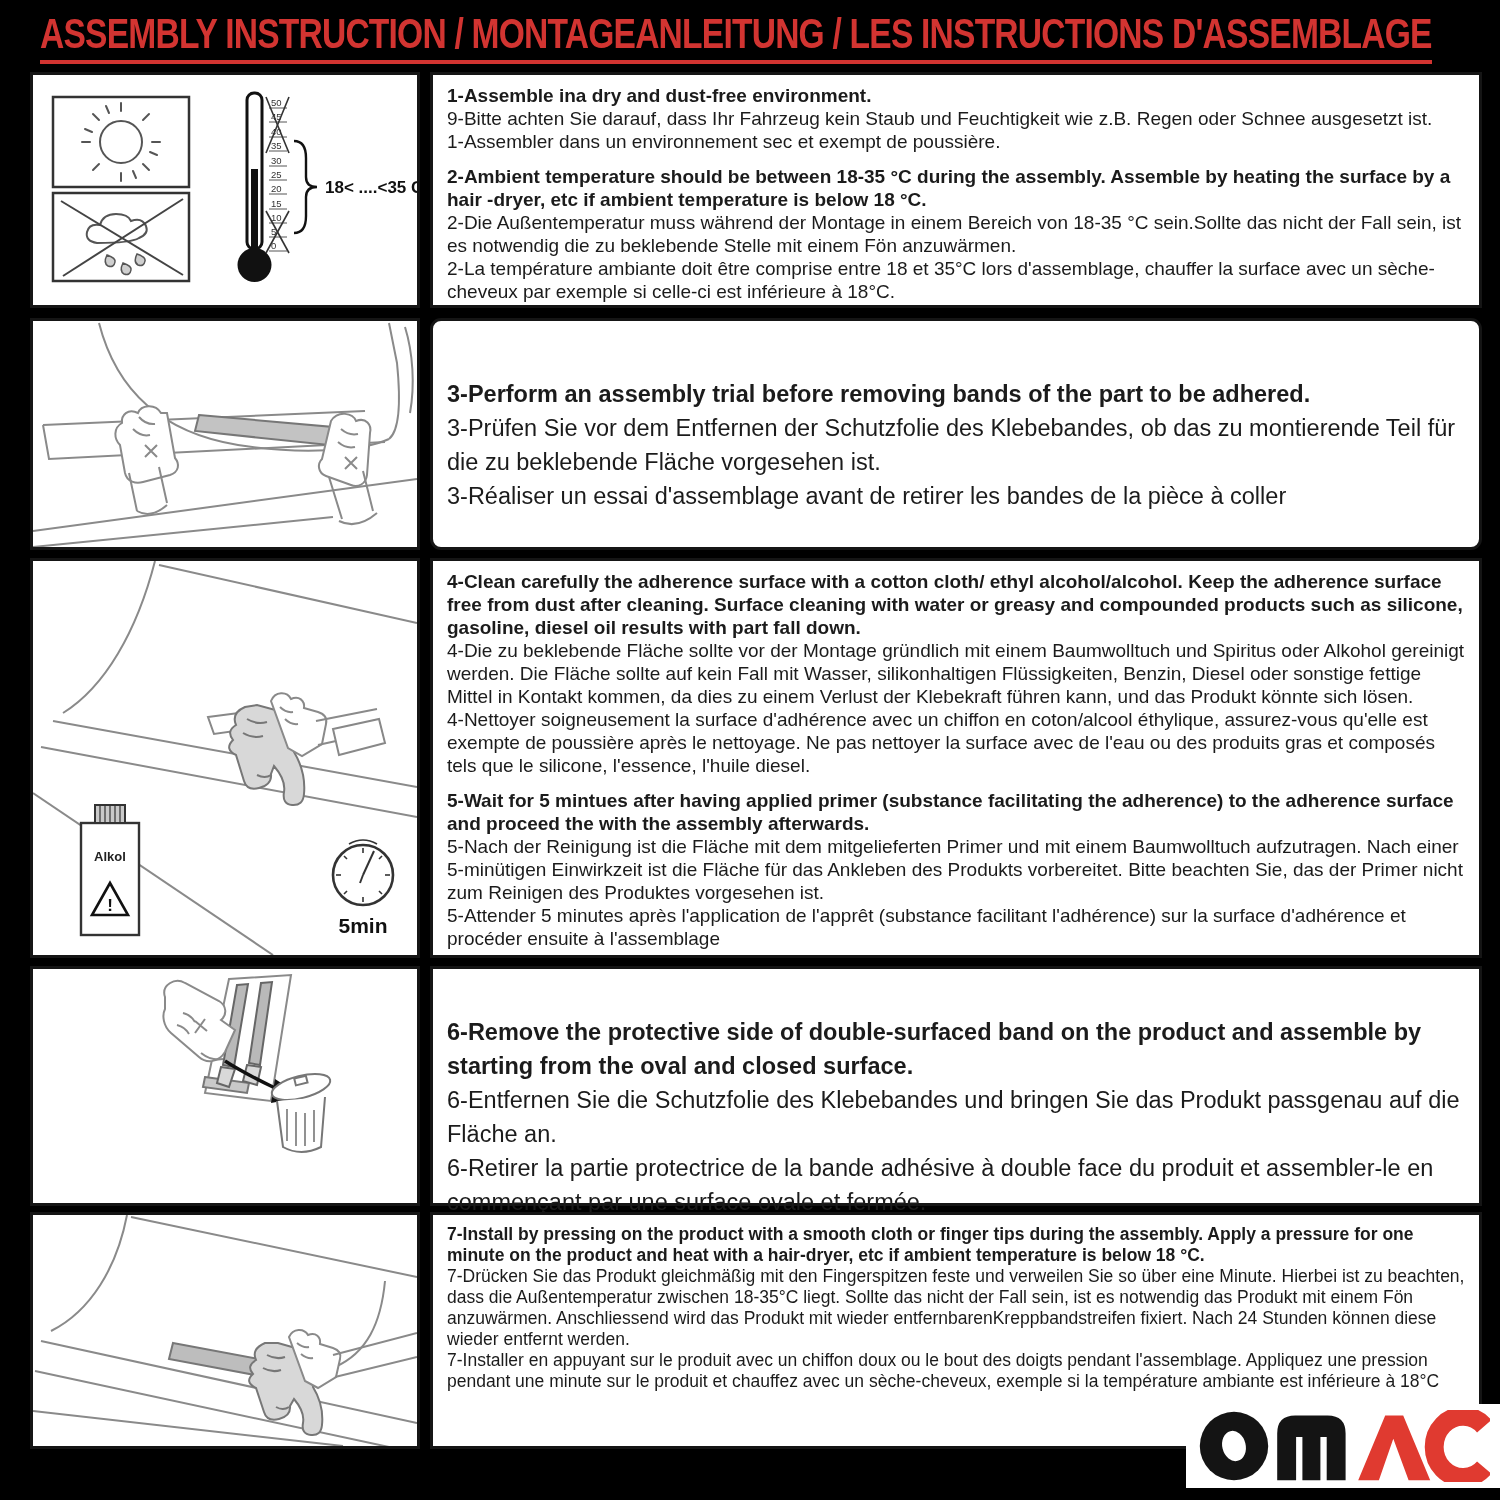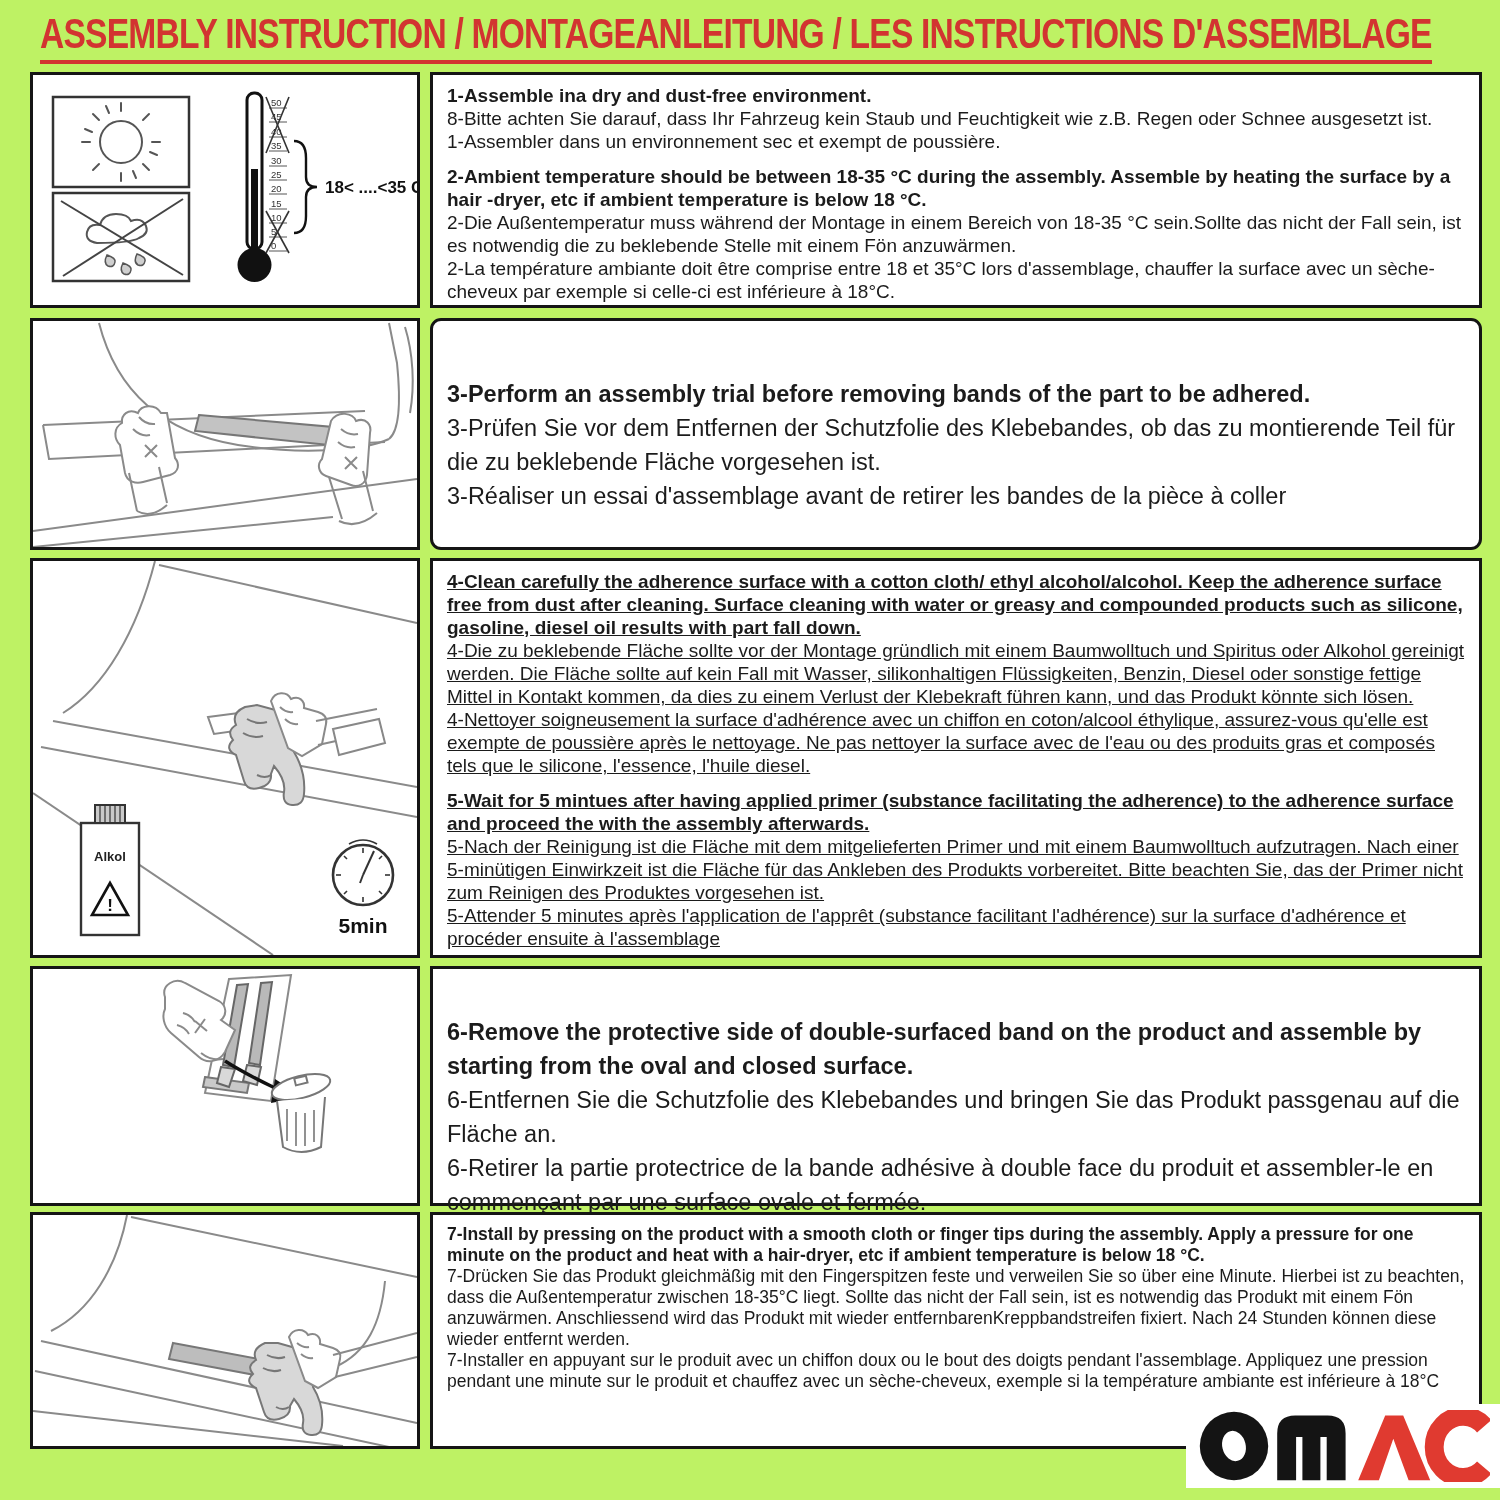--- a/index.html
+++ b/index.html
@@ -1,30 +1,30 @@
 <!DOCTYPE html>
 <html><head>
 <meta charset="utf-8">
 <style>
   html,body{margin:0;padding:0;background:#fff;}
-  #page{position:relative;width:1500px;height:1500px;background:#bef264;overflow:hidden;
+  #page{position:relative;width:1500px;height:1500px;background:#000000;overflow:hidden;
         font-family:"Liberation Sans", sans-serif;color:#1b1b1b;}
 
   
   #title{position:absolute;left:40px;top:10px;white-space:nowrap;
          font-size:42px;font-weight:bold;letter-spacing:-1px;color:#d23431;
          border-bottom:4px solid #d23431;padding-bottom:2px;
          transform:scaleX(0.80);transform-origin:left top;}
 
   
   .figbox{position:absolute;left:30px;width:390px;border:3px solid #151515;background:#fff;box-sizing:border-box;}
   .textbox{position:absolute;left:430px;width:1052px;border:3px solid #151515;background:#fff;box-sizing:border-box;}
   #row1-fig,#row1-text{top:72px;height:236px;}
   #row2-fig,#row2-text{top:318px;height:232px;}
-  #row3-fig,#row3-text{top:558px;height:400px;text-decoration:underline;}
+  #row3-fig,#row3-text{top:558px;height:400px;}
   #row4-fig,#row4-text{top:966px;height:240px;}
   #row5-fig,#row5-text{top:1212px;height:237px;}
 
   .textbox{padding:9px 14px;}
   #row2-text{padding-top:56px;border-radius:11px;}
   #row4-text{padding-top:46px;}
 
   .t{margin:0;}
   .small-text .t{font-size:19px;line-height:23px;}
   #row5-text.small-text .t{font-size:17.5px;line-height:21px;}
@@ -114,21 +114,21 @@
           <line x1="233" y1="136" x2="256" y2="178"></line>
             <line x1="256" y1="136" x2="233" y2="178"></line>
         </g>
         <path d="M261,66 Q273,66 273,83 L273,102 Q273,112 284,112 Q273,112 273,122 L273,141 Q273,158 261,158" fill="none" stroke="#111" stroke-width="2.4"></path>
         <text x="292" y="118" font-size="17" font-weight="600" fill="#111">18&lt; ....&lt;35 C</text>
       </g>
     </svg>
   </div>
   <div id="row1-text" class="textbox small-text">
     <p class="t bold">1-Assemble ina dry and dust-free environment.</p>
-    <p class="t">8-Bitte achten Sie darauf, dass Ihr Fahrzeug kein Staub und Feuchtigkeit wie z.B. Regen oder Schnee ausgesetzt ist.</p>
+    <p class="t">9-Bitte achten Sie darauf, dass Ihr Fahrzeug kein Staub und Feuchtigkeit wie z.B. Regen oder Schnee ausgesetzt ist.</p>
     <p class="t">1-Assembler dans un environnement sec et exempt de poussière.</p>
     <p class="t bold gap">2-Ambient temperature should be between 18-35 °C  during the assembly. Assemble by heating the surface by a hair -dryer, etc if ambient temperature is below 18 °C.</p>
     <p class="t">2-Die Außentemperatur muss während der Montage in einem Bereich von 18-35 °C  sein.Sollte das nicht der Fall sein, ist es notwendig die zu beklebende Stelle mit einem Fön anzuwärmen.</p>
     <p class="t">2-La température ambiante doit être comprise entre 18 et 35°C lors d'assemblage, chauffer la surface avec un sèche-cheveux par exemple si celle-ci est inférieure à 18°C.</p>
   </div>
 
   <div id="row2-fig" class="figbox">
     <svg viewBox="0 0 384 226" stroke="#8a8a8a" fill="none" stroke-width="2">
       <path d="M66,2 C84,72 132,112 205,124 C268,134 330,130 356,118"></path>
       <path d="M356,2 L364,42 C368,82 366,110 356,118"></path>

